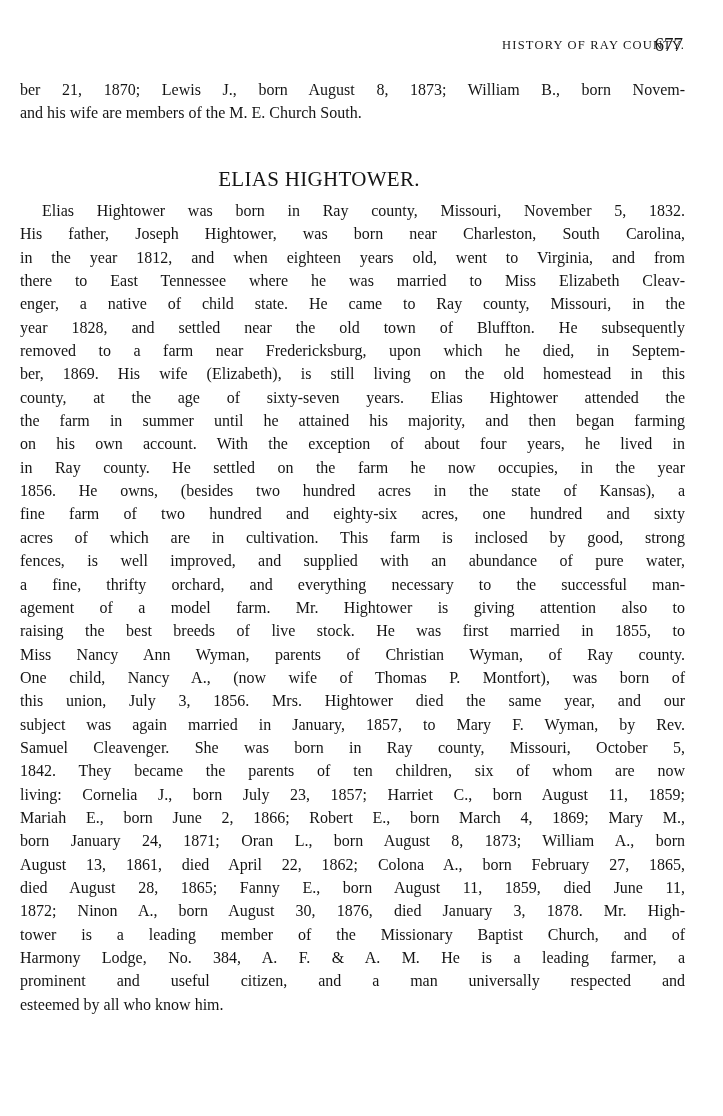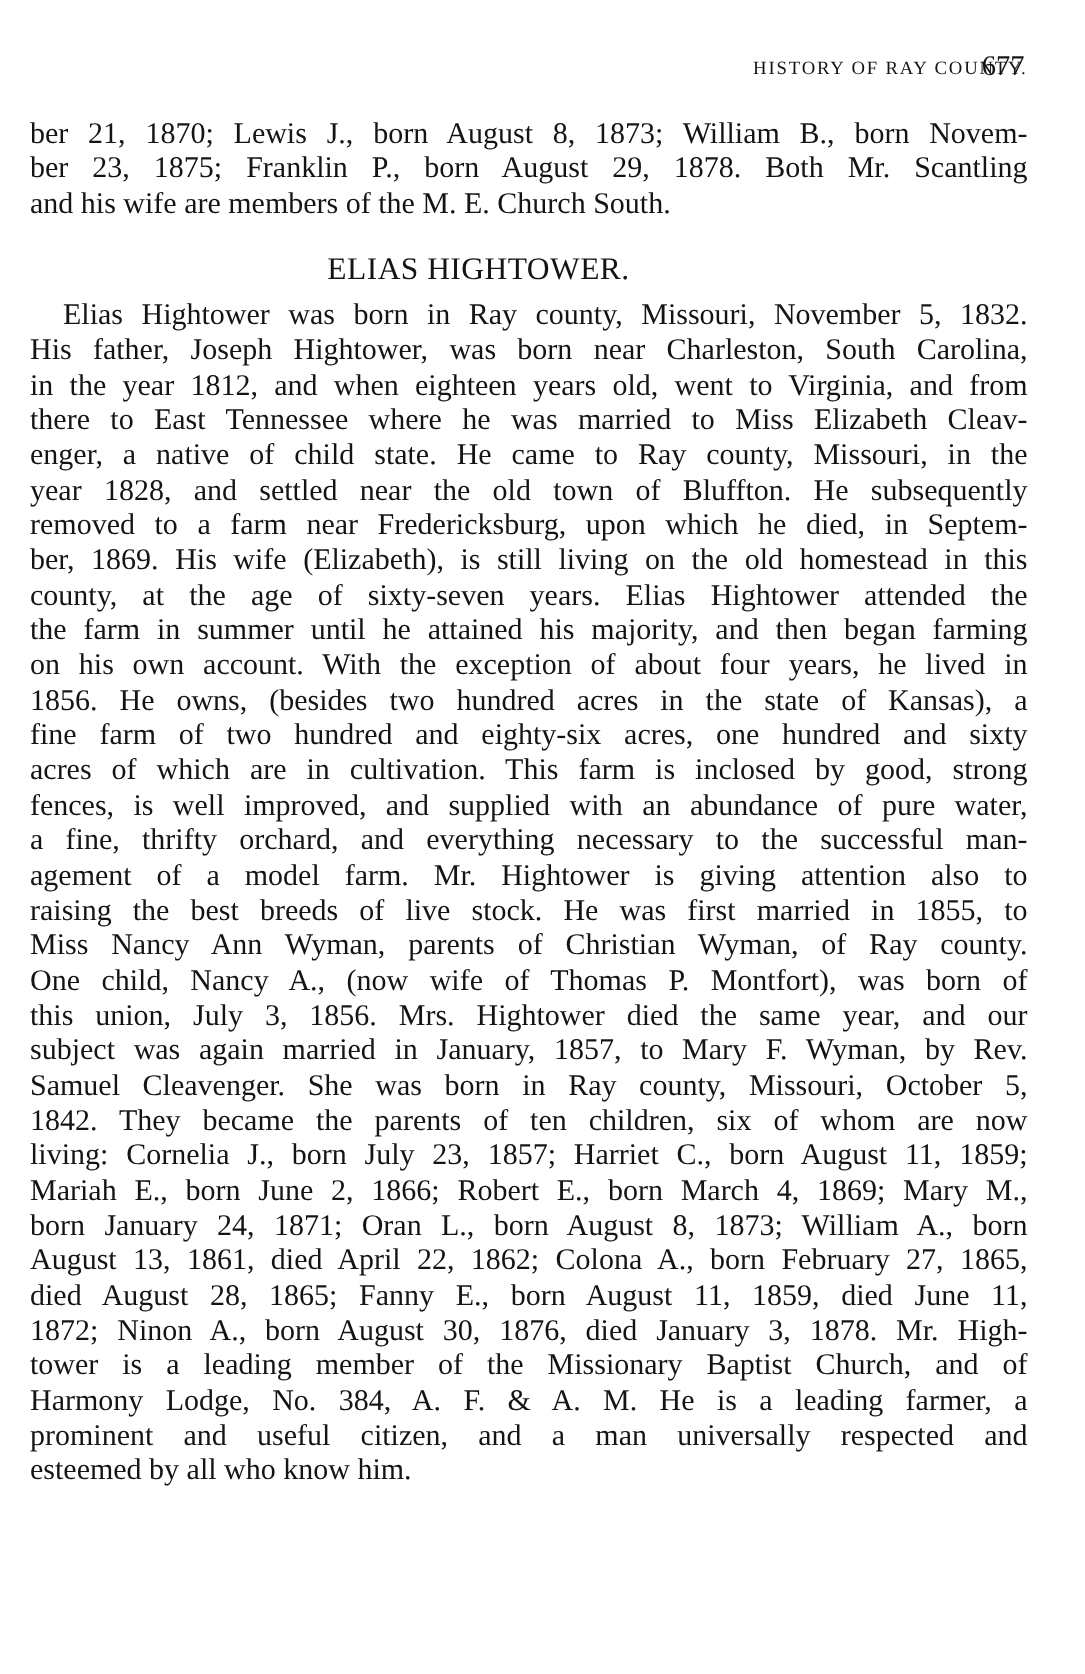--- a/index.html
+++ b/index.html
@@ -3,57 +3,57 @@
 <meta charset="utf-8">
 <style>
   html, body { margin: 0; padding: 0; background: #ffffff; }
   body { width: 723px; height: 1116px; position: relative; overflow: hidden; color: #141414;
          font-family: "Liberation Serif", "DejaVu Serif", serif; }
   .running-head { position: absolute; top: 34px; left: 20px; width: 665px; height: 22px; }
   .running-title { position: absolute; left: 0; right: 0; text-align: right; font-size: 12.5px;
                    letter-spacing: 1.2px; font-weight: normal; top: 4px; }
   .page-number { position: absolute; right: 2px; top: 0; font-size: 19px; font-weight: normal; }
   .text-block { position: absolute; left: 20px; width: 665px; }
-  .line { display: block; height: 23.35px; line-height: 23.35px; font-size: 20px; white-space: nowrap;
+  .line { display: block; height: 23.35px; line-height: 23.35px; font-size: 16px; white-space: nowrap;
           text-align: justify; text-align-last: justify; }
   .line.last { text-align-last: left; }
   .line.indent { padding-left: 22px; }
   #lead-para { top: 78px; }
   .section-heading { position: absolute; top: 167px; left: 0; width: 638px; text-align: center;
                      font-size: 21px; letter-spacing: 0.3px; }
   #bio-para { top: 199px; }
 </style>
 </head>
 <body>
 
 <div class="running-head">
   <div class="running-title">HISTORY OF RAY COUNTY.</div>
   <div class="page-number">677</div>
 </div>
 
 <div class="text-block" id="lead-para">
   <span class="line">ber 21, 1870; Lewis J., born August 8, 1873; William B., born Novem-</span>
-  <span class="line">ber 23, 1875; Franklin P., born August 29, 1878. Both Mr. Scantling</span>
   <span class="line last">and his wife are members of the M. E. Church South.</span>
 </div>
 
 <div class="section-heading">ELIAS HIGHTOWER.</div>
 
 <div class="text-block" id="bio-para">
     <span class="line indent">Elias Hightower was born in Ray county, Missouri, November 5, 1832.</span>
     <span class="line">His father, Joseph Hightower, was born near Charleston, South Carolina,</span>
     <span class="line">in the year 1812, and when eighteen years old, went to Virginia, and from</span>
     <span class="line">there to East Tennessee where he was married to Miss Elizabeth Cleav-</span>
     <span class="line">enger, a native of child state. He came to Ray county, Missouri, in the</span>
     <span class="line">year 1828, and settled near the old town of Bluffton. He subsequently</span>
     <span class="line">removed to a farm near Fredericksburg, upon which he died, in Septem-</span>
     <span class="line">ber, 1869. His wife (Elizabeth), is still living on the old homestead in this</span>
     <span class="line">county, at the age of sixty-seven years. Elias Hightower attended the</span>
     <span class="line">the farm in summer until he attained his majority, and then began farming</span>
     <span class="line">on his own account. With the exception of about four years, he lived in</span>
+    <span class="line">in Ray county. He settled on the farm he now occupies, in the year</span>
     <span class="line">1856. He owns, (besides two hundred acres in the state of Kansas), a</span>
     <span class="line">fine farm of two hundred and eighty-six acres, one hundred and sixty</span>
     <span class="line">acres of which are in cultivation. This farm is inclosed by good, strong</span>
     <span class="line">fences, is well improved, and supplied with an abundance of pure water,</span>
     <span class="line">a fine, thrifty orchard, and everything necessary to the successful man-</span>
     <span class="line">agement of a model farm. Mr. Hightower is giving attention also to</span>
     <span class="line">raising the best breeds of live stock. He was first married in 1855, to</span>
     <span class="line">Miss Nancy Ann Wyman, parents of Christian Wyman, of Ray county.</span>
     <span class="line">One child, Nancy A., (now wife of Thomas P. Montfort), was born of</span>
     <span class="line">this union, July 3, 1856. Mrs. Hightower died the same year, and our</span>

